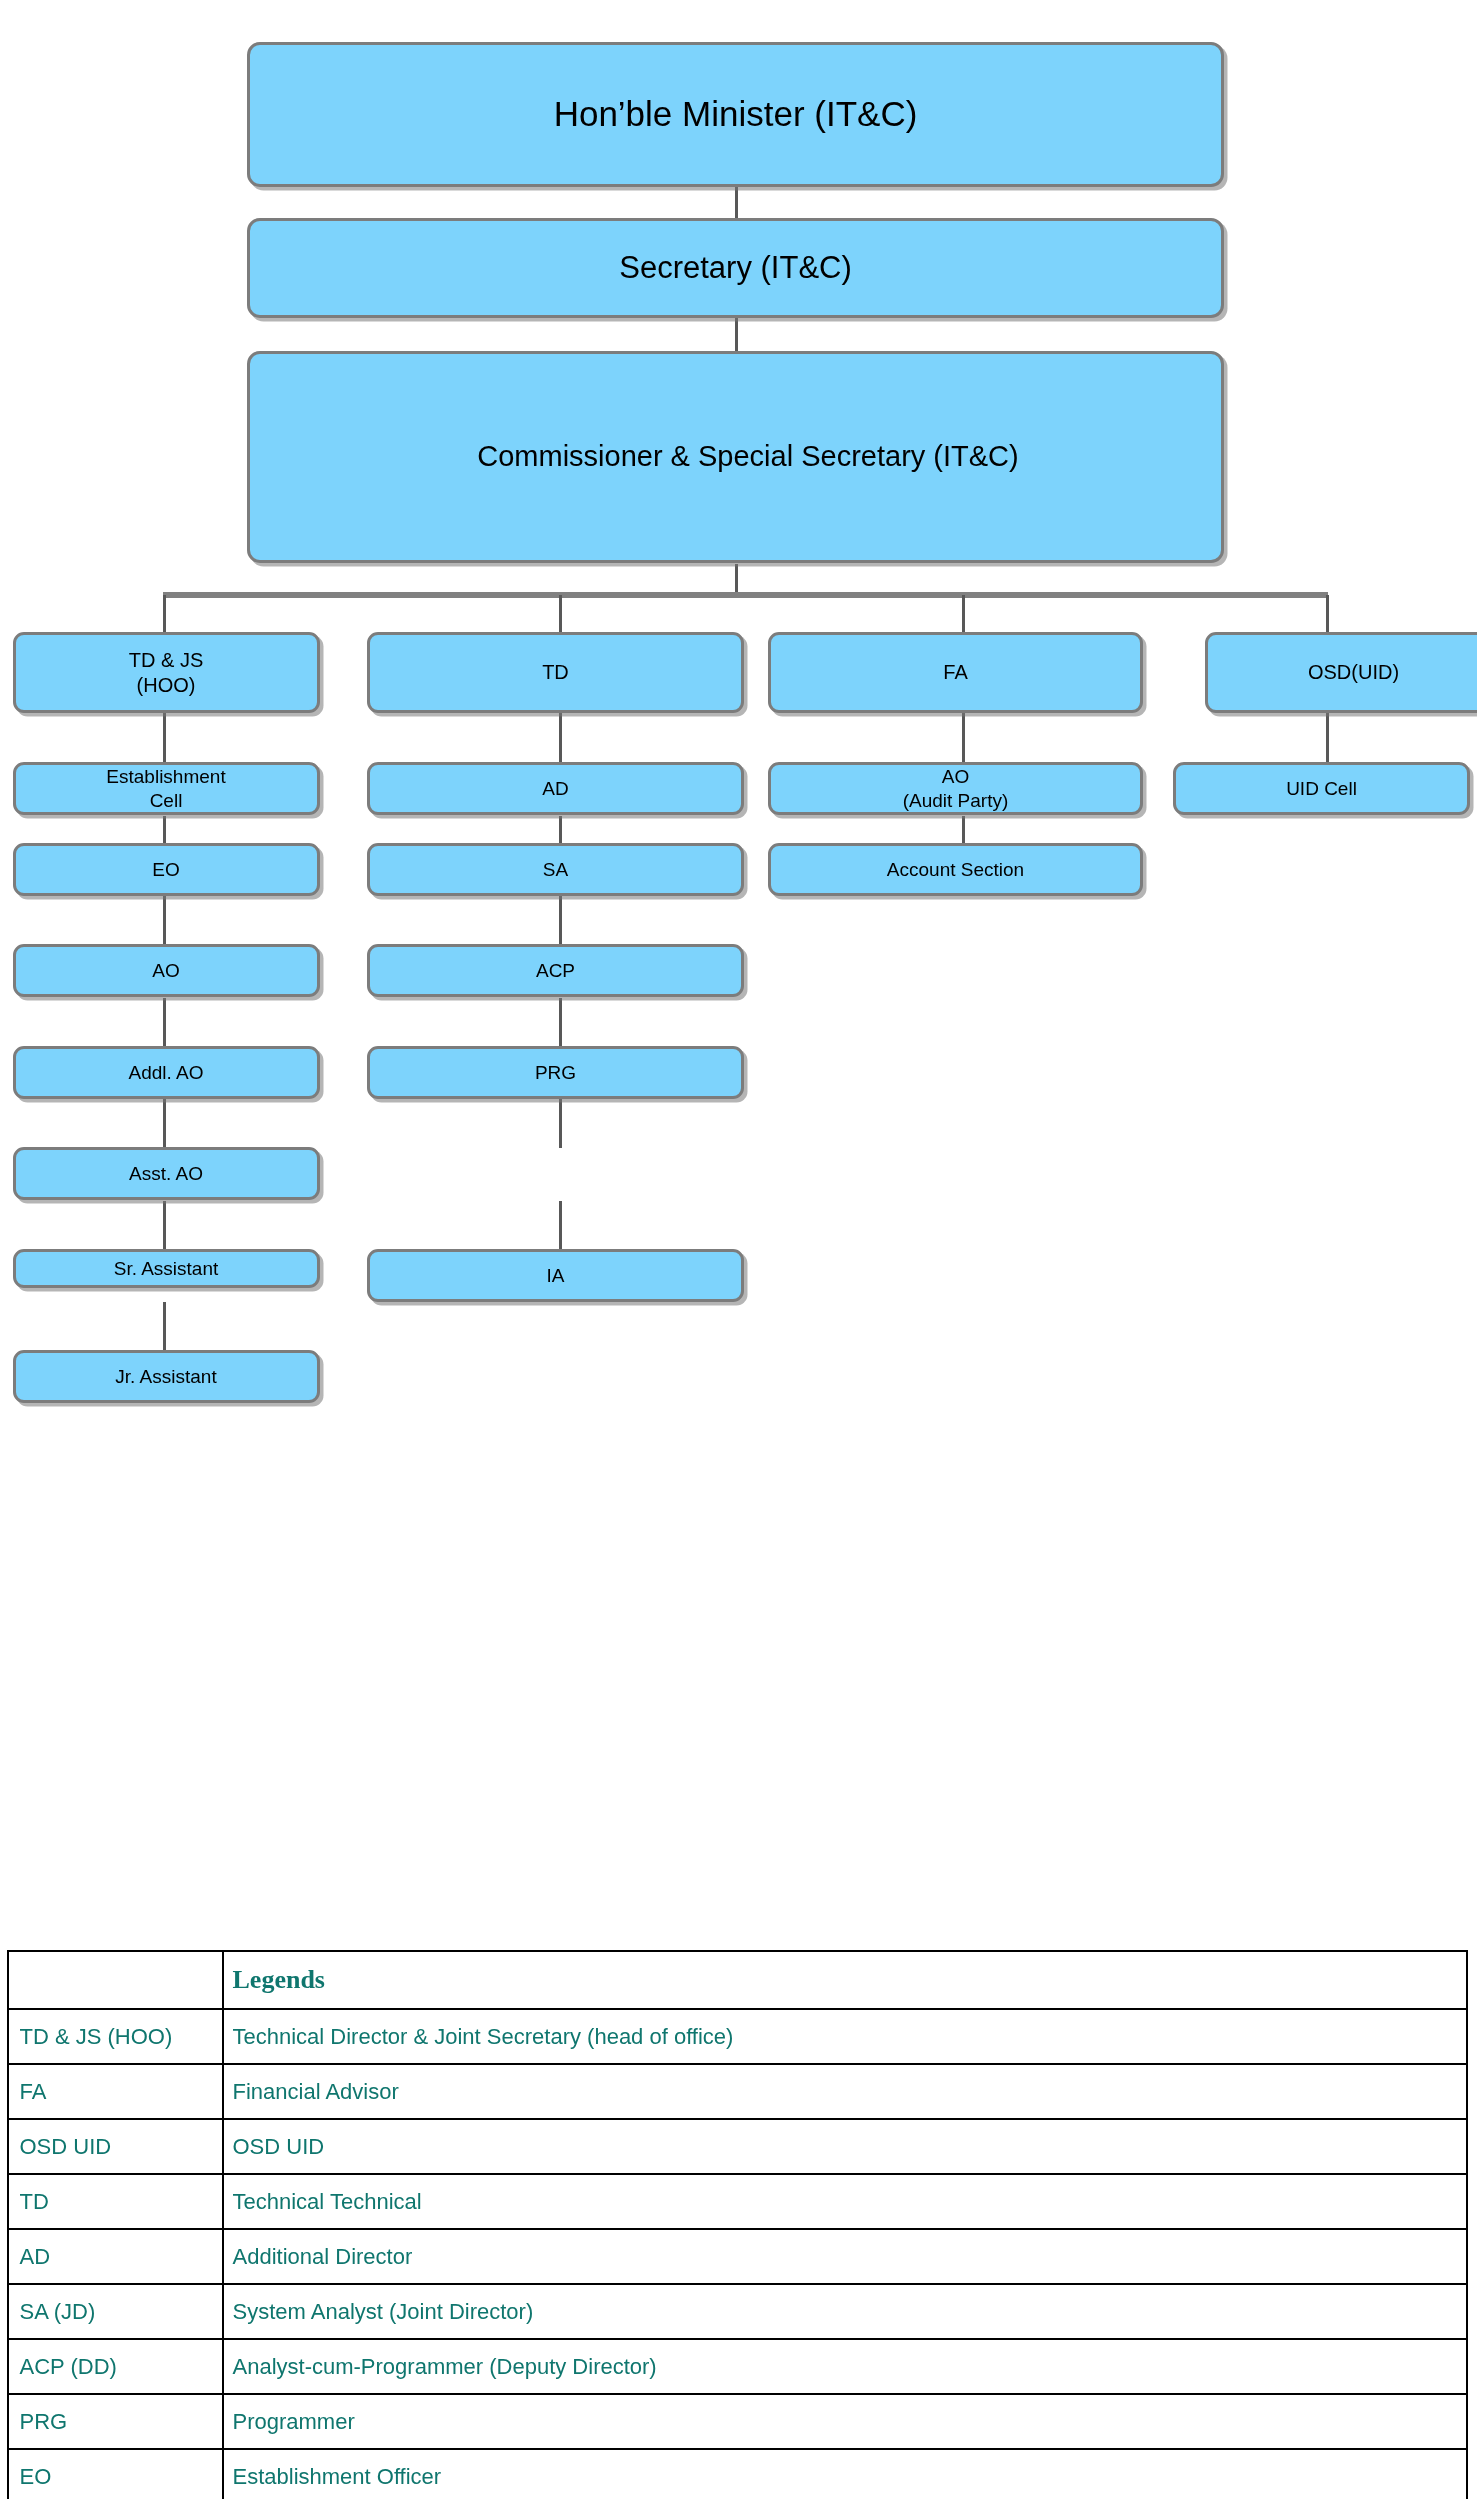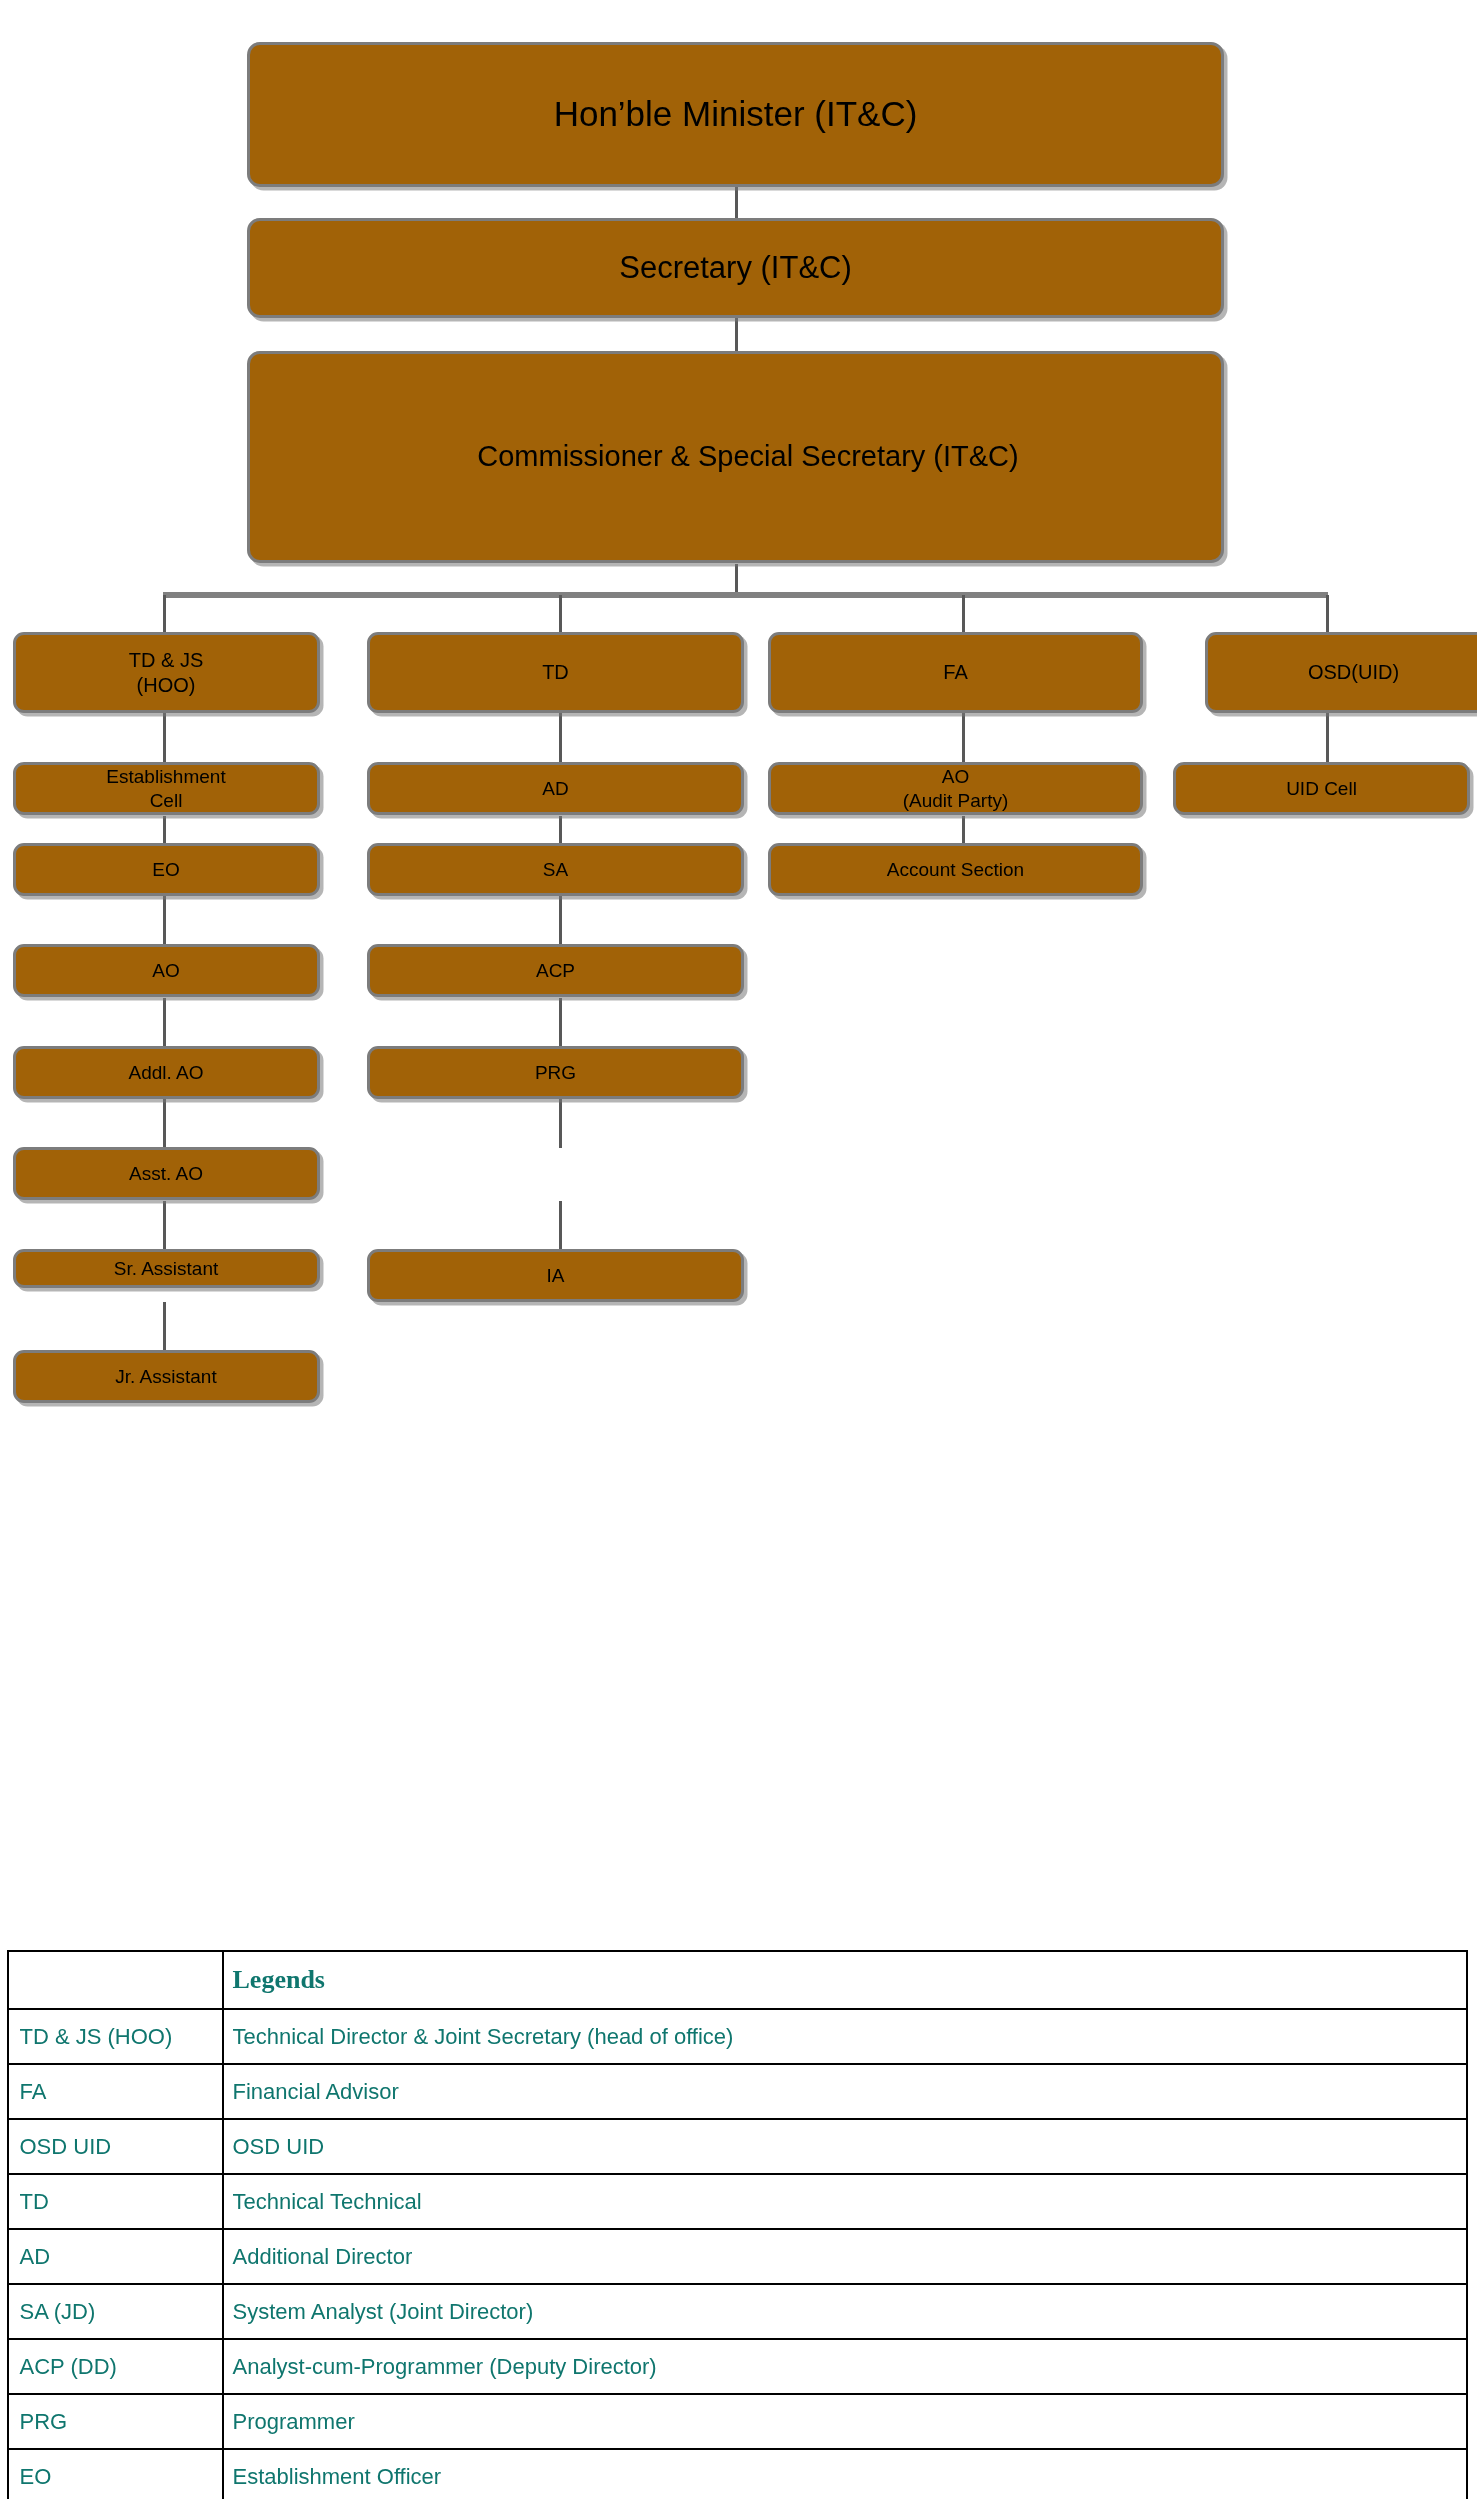--- a/index.html
+++ b/index.html
@@ -18,21 +18,21 @@
     width: 1478px;
     height: 2750px;
     background: #ffffff;
     overflow: hidden;
   }
 
   
   .node {
     position: absolute;
     box-sizing: border-box;
-    background: #a16207;
+    background: #7dd3fc;
     border: 3px solid #7c7c7c;
     border-radius: 13px;
     box-shadow: 3.5px 3.5px 0 rgba(120,120,120,0.55);
     display: flex;
     align-items: center;
     justify-content: center;
     text-align: center;
     line-height: 1.22;
     color: #000000;
     z-index: 3;

